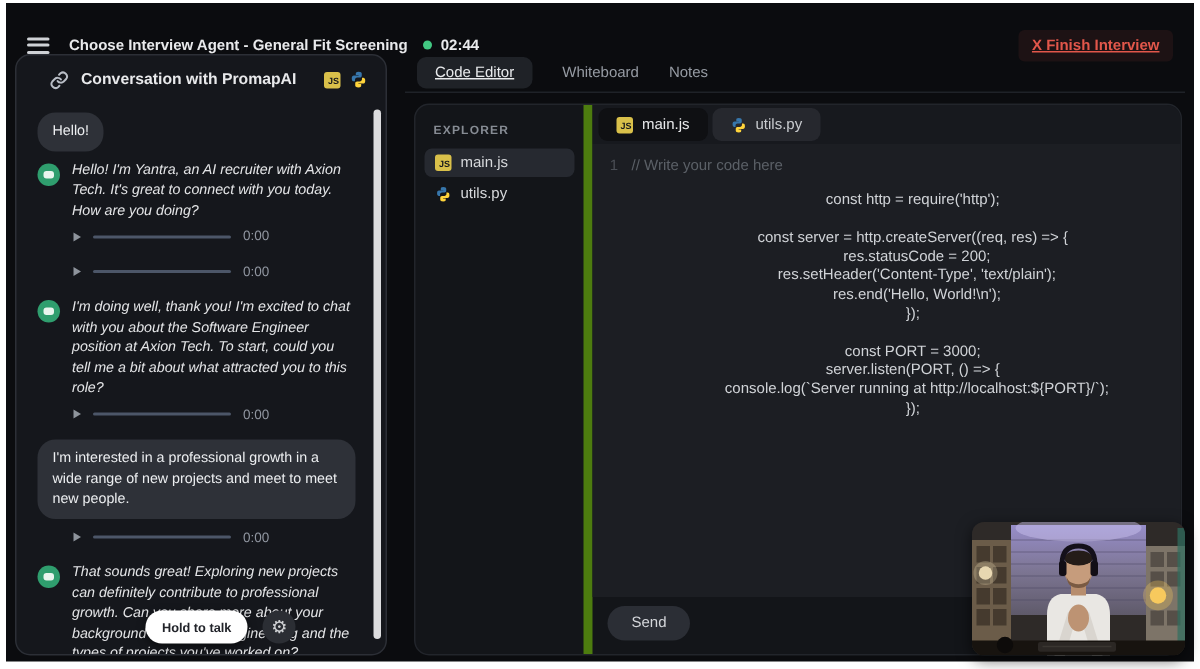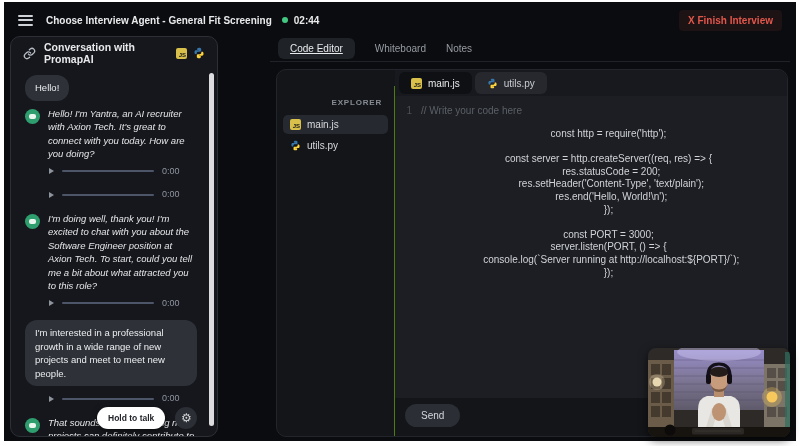--- a/index.html
+++ b/index.html
@@ -1,30 +1,30 @@
 <!DOCTYPE html>
 <html><head>
 <meta charset="utf-8">
 <style>
   * { margin:0; padding:0; box-sizing:border-box; }
   html,body { width:800px; height:446px; background:#ffffff; font-family:"Liberation Sans",sans-serif; overflow:hidden; }
   .app { position:absolute; left:4px; top:2px; width:792px; height:439px; background:#0b0c0f; color:#e8e9eb; }
 
   
-  .topbar { position:absolute; left:0; top:2px; right:0; height:32px; display:flex; align-items:center; padding:0 14px; }
+  .topbar { position:absolute; left:0; top:12px; right:0; height:32px; display:flex; align-items:center; padding:0 14px; }
   .menu-icon { width:15px; height:11px; display:flex; flex-direction:column; justify-content:space-between; cursor:pointer; }
   .menu-icon span { display:block; height:2px; background:#cfd2d6; border-radius:1px; }
   .topbar-title { margin-left:13px; font-size:10px; font-weight:bold; color:#e9eaec; }
   .status-dot { width:6px; height:6px; border-radius:50%; background:#42c882; margin-left:10px; }
   .timer { margin-left:6px; font-size:10px; font-weight:bold; color:#e9eaec; }
   .flex-sp { flex:1; }
-  .finish-btn { font-size:10px; font-weight:bold; color:#e2574b; background:#1d1214; border:none; border-radius:4px; padding:5px 9px; cursor:pointer; }
-
-  
-  .chat-panel { position:absolute; left:6px; top:34px; width:208px; bottom:4px; background:#15171c; border:1px solid #2c2f36; border-radius:10px; overflow:hidden; }
+  .finish-btn { font-size:10px; font-weight:bold; color:#e2574b; background:#1d1214; border:none; border-radius:4px; padding:5px 9px; cursor:pointer;text-decoration:underline; }
+
+  
+  .chat-panel { position:absolute; left:6px; top:34px; width:248px; bottom:4px; background:#15171c; border:1px solid #2c2f36; border-radius:10px; overflow:hidden;padding-left:10px; }
   .chat-header { height:32px; display:flex; align-items:center; padding:0 12px; gap:8px; }
   .link-icon { width:13px; height:13px; flex:none; }
   .chat-title { font-size:10.5px; font-weight:bold; color:#e8e9eb; flex:1; }
   .hdr-icons { display:flex; gap:6px; align-items:center; }
   .jsicon { width:11px; height:11px; background:#d9c04a; color:#17181c; border-radius:2px; font-size:6px; font-weight:bold; display:flex; align-items:flex-end; justify-content:flex-end; padding:1px; }
   .chat-scroll { position:absolute; right:3px; top:36px; bottom:10px; width:5px; background:#dcdcde; border-radius:3px; }
   .messages { position:absolute; left:0; right:12px; top:34px; bottom:0; padding:4px 8px 0 14px; font-size:9.5px; line-height:13.5px; overflow:hidden; }
   .msg-user { display:flex; justify-content:flex-start; margin-bottom:6px; }
   .bubble { background:#2e3138; color:#eceef0; border-radius:12px; padding:6px 10px; max-width:212px; }
   .msg-ai { display:flex; gap:8px; margin-bottom:4px;font-style:italic; }
@@ -38,21 +38,21 @@
   .talk-overlay { position:absolute; left:86px; bottom:7px; display:flex; align-items:flex-end; gap:10px;margin-top:32px; }
   .hold-btn { background:#ffffff; color:#22242a; border:none; border-radius:12px; padding:6px 11px; font-size:8.5px; font-weight:bold; box-shadow:0 2px 6px rgba(0,0,0,.5); cursor:pointer; }
   .gear-btn { width:22px; height:22px; border-radius:50%; background:#2b2e34; border:none; color:#d0d2d5; font-size:12px; line-height:22px; text-align:center; cursor:pointer; padding:0; }
 
   
   .main { position:absolute; left:266px; top:34px; right:6px; bottom:4px; }
   .tabbar { height:26px; display:flex; align-items:center; gap:20px; padding-left:8px; border-bottom:1px solid #1f2228; }
   .tab { font-size:10px; color:#969ba3; cursor:pointer; }
   .tab.active { background:#1f2227; color:#e8eaec; border-radius:6px; padding:5px 12px;text-decoration:underline; }
   .workspace { position:absolute; left:6px; right:2px; top:33px; bottom:0; background:#131519; border:1px solid #22252b; border-radius:10px; overflow:hidden; }
-  .explorer { position:absolute; left:0; top:16px; bottom:0; width:118px; border-right:1px solid #4d7c0f; padding-top:8px;text-align:right; }
+  .explorer { position:absolute; left:0; top:0; bottom:0; width:118px; border-right:6px solid #4d7c0f; padding-top:8px; }
   .explorer-hdr { font-size:8px; font-weight:bold; letter-spacing:.8px; color:#878c94; padding:4px 12px 6px; }
   .file-row { display:flex; align-items:center; gap:6px; margin:2px 6px; padding:4px 7px; border-radius:5px; font-size:10px; color:#d7d9dc; cursor:pointer; }
   .file-row.selected { background:#262930; }
   .tabs-strip { position:absolute; left:118px; right:0; top:0; height:26px; background:#17191e; display:flex; align-items:stretch; padding:2px 0 2px 4px; gap:3px; }
   .file-tab { display:flex; align-items:center; gap:6px; padding:0 12px; font-size:10px; border-radius:6px; cursor:pointer; }
   .file-tab.active { background:#0f1013; color:#e8e9eb; }
   .file-tab.inactive { background:#26282e; color:#c9ccd0; }
   .editor { position:absolute; left:118px; right:0; top:26px; bottom:38px; background:#1c1e23; padding-top:9px; cursor:text; }
   .line1 { display:flex; font-size:10px; }
   .lnum { width:26px; text-align:right; padding-right:9px; color:#4a4e55; }

